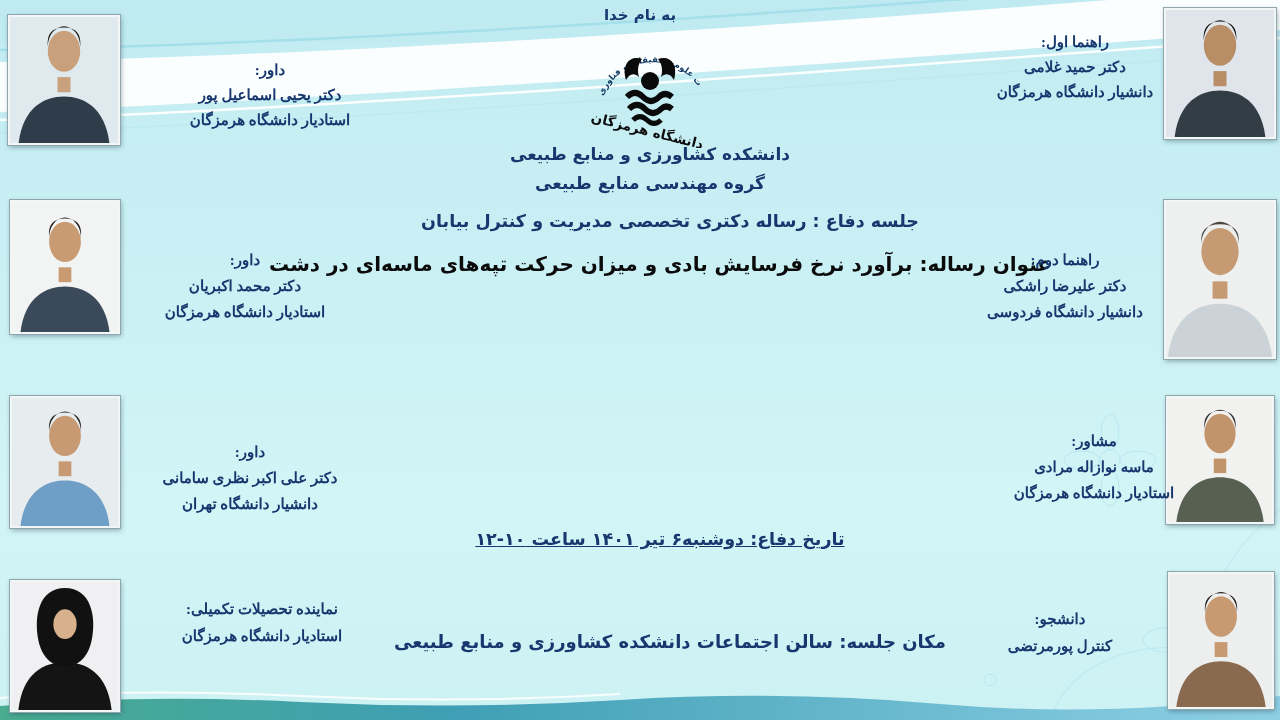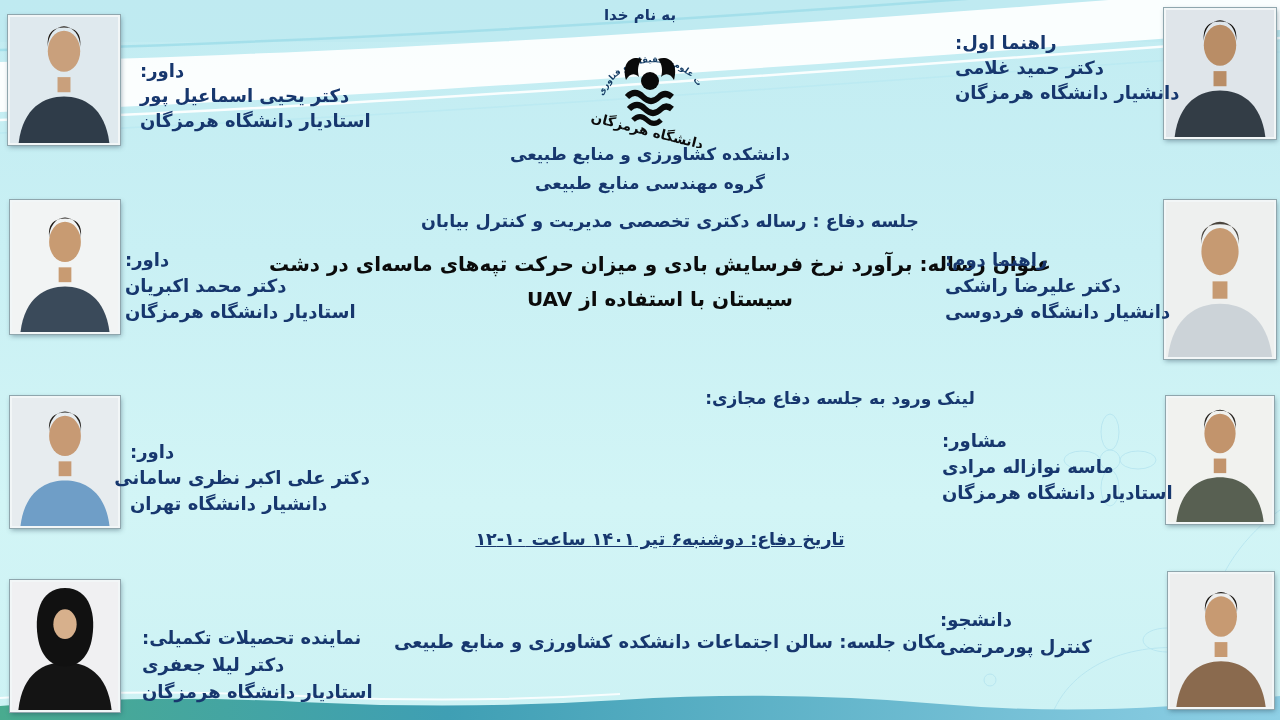--- a/index.html
+++ b/index.html
@@ -39,29 +39,29 @@
   .bismillah{top:6px;   font-size:15px;}
   .faculty  {top:144px; left:20px;  font-size:17px;}
   .depart   {top:173px; left:20px;  font-size:17px;}
   .session  {top:211px; left:60px;  font-size:17.5px;}
   .title1   {top:252px; left:40px;  font-size:20px; color:var(--title-black,#0b0b0b);text-align:center;}
   .title2   {top:287px; left:40px;  font-size:20px; color:var(--title-black,#0b0b0b);}
   .linkline {top:388px; left:700px; width:280px; text-align:center; font-size:17px;}
   .dateline {top:529px; left:40px;  font-size:17.5px;text-decoration:underline;}
   .location {top:631px; left:60px;  font-size:18px;}
 
-  .pblock{position:absolute; direction:rtl; text-align:left; font-weight:bold;
-          color:var(--text-navy,#17376e); font-size:18px; line-height:25px; white-space:nowrap;}
+  .pblock{position:absolute; direction:rtl; text-align:center; font-weight:bold;
+          color:var(--text-navy,#17376e); font-size:15px; line-height:25px; white-space:nowrap;font-family:Liberation Serif, serif;}
   .blk-l1{left:140px; top:58px;  width:260px;}
   .blk-r1{left:955px; top:30px;  width:240px;}
   .blk-l2{left:125px; top:247px; width:240px; line-height:26px;}
   .blk-r2{left:945px; top:247px; width:240px; line-height:26px;}
   .blk-l3{left:130px; top:439px; width:240px; line-height:26px;}
-  .blk-r3{left:942px; top:428px; width:240px; line-height:26px;}
-  .blk-l4{left:142px; top:624px; width:240px; line-height:27px;}
+  .blk-r3{left:974px; top:428px; width:240px; line-height:26px;}
+  .blk-l4{left:142px; top:596px; width:240px; line-height:27px;}
   .blk-r4{left:940px; top:606px; width:240px; line-height:27px;}
 
   .logo{position:absolute; left:575px; top:30px; width:150px; height:118px;}
 </style>
 </head>
 <body>
 
 <div id="slide">
 
   <svg class="deco top" width="1280" height="150" viewBox="0 0 1280 150">
@@ -121,22 +121,20 @@
       </g>
       <text x="72" y="106" text-anchor="middle" transform="rotate(14 75 102)" font-size="13.5" font-weight="bold" fill="#0c0c0c">دانشگاه هرمزگان</text>
     </svg>
   </div>
 
   <div class="txt center-line bismillah">به نام خدا</div>
   <div class="txt center-line faculty">دانشکده کشاورزی و منابع طبیعی</div>
   <div class="txt center-line depart">گروه مهندسی منابع طبیعی</div>
   <div class="txt center-line session">جلسه دفاع : رساله دکتری تخصصی مدیریت و کنترل بیابان</div>
   <div class="txt center-line title1">عنوان رساله: برآورد نرخ فرسایش بادی و میزان حرکت تپه‌های ماسه‌ای در دشت</div>
-  <div class="txt center-line title2">سیستان با استفاده از UAV</div>
-  <div class="txt linkline">لینک ورود به جلسه دفاع مجازی:</div>
   <div class="txt center-line dateline">تاریخ دفاع: دوشنبه۶ تیر ۱۴۰۱ ساعت ۱۰-۱۲</div>
   <div class="txt center-line location">مکان جلسه: سالن اجتماعات دانشکده کشاورزی و منابع طبیعی</div>
 
   <div class="photo photo-l1">
     <svg viewBox="0 0 100 125" preserveAspectRatio="xMidYMax slice">
       <rect class="p-bg" width="100" height="125"></rect>
       <path class="p-shirt" d="M8,125 C12,92 32,82 50,82 C68,82 88,92 92,125 Z"></path>
       <rect class="p-skin" x="44" y="64" width="12" height="14"></rect>
       <ellipse class="p-skin" cx="50" cy="40" rx="15" ry="19"></ellipse>
       <path class="p-hair" d="M35,36 a15,19 0 0 1 30,0 q2,-18 -15,-18 q-17,0 -15,18 z"></path>
@@ -216,21 +214,20 @@
     <div>دکتر محمد اکبریان</div>
     <div>استادیار دانشگاه هرمزگان</div>
   </div>
   <div class="pblock blk-l3">
     <div>داور:</div>
     <div>دکتر علی اکبر نظری سامانی</div>
     <div>دانشیار دانشگاه تهران</div>
   </div>
   <div class="pblock blk-l4">
     <div>نماینده تحصیلات تکمیلی:</div>
-    <div>دکتر لیلا جعفری</div>
     <div>استادیار دانشگاه هرمزگان</div>
   </div>
 
   <div class="pblock blk-r1">
     <div>راهنما اول:</div>
     <div>دکتر حمید غلامی</div>
     <div>دانشیار دانشگاه هرمزگان</div>
   </div>
   <div class="pblock blk-r2">
     <div>راهنما دوم:</div>

